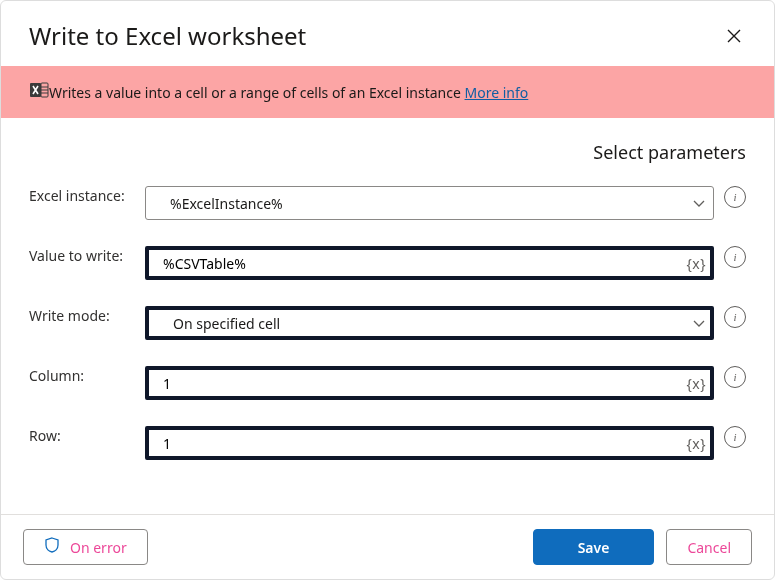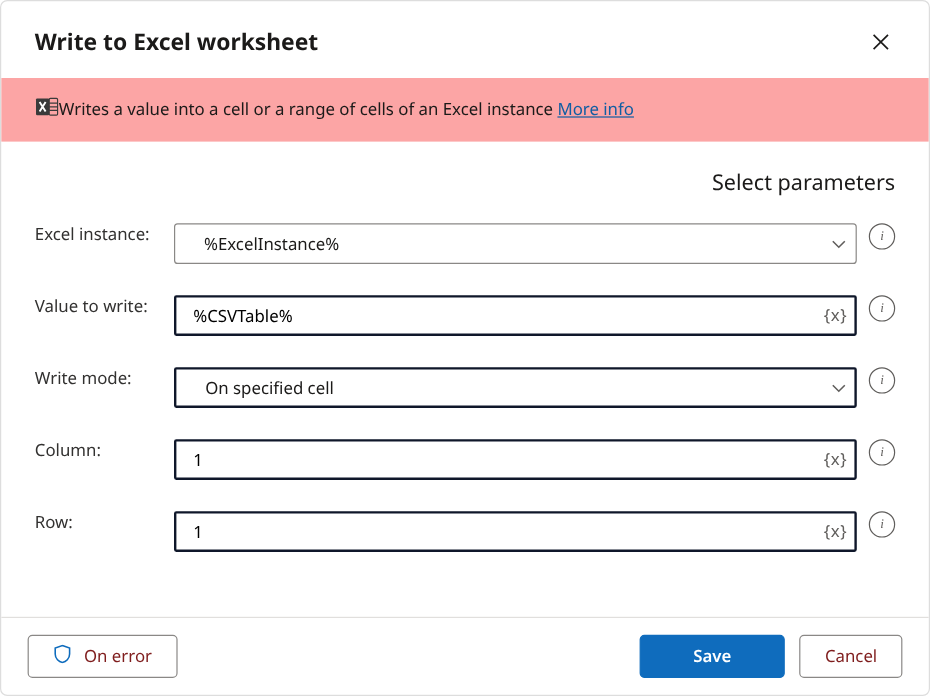--- a/index.html
+++ b/index.html
@@ -5,21 +5,21 @@
   * { box-sizing: border-box; }
   html, body { margin: 0; padding: 0; font-family: "Segoe UI", system-ui, -apple-system, sans-serif; font-size: 14px; color: #1b1a19; background: #fff; }
   .dialog {
     width: 775px; height: 580px; border: 1px solid #ddd; border-radius: 6px;
     display: flex; flex-direction: column; position: relative; overflow: hidden;
   }
   .header {
     display: flex; align-items: center; justify-content: space-between;
     padding: 18px 24px 14px 28px;
   }
-  .header-title { font-size: 19px; font-weight: 700; text-align: right; }
+  .header-title { font-size: 24px; font-weight: 400; text-align: right; }
   .close-btn { width: 32px; height: 32px; display: flex; align-items: center; justify-content: center; cursor: pointer; }
 
   .info-banner {
     background: #fca5a5; padding: 14px 28px; display: flex; align-items: center; gap: 0;
     font-size: 14px;
   }
   .info-banner a { color: #115ea3; text-decoration: underline; cursor: pointer; }
 
   .content {
     padding: 22px 28px 10px 28px; flex: 1; overflow-y: auto;
@@ -36,34 +36,34 @@
     padding: 0 36px 0 12px; background: #fff; font-size: 14px; font-family: inherit; color: #1b1a19;
     display: flex; align-items: center;
   }
   .field.select { cursor: pointer; padding-left: 24px; }
   .field-input { border: none; outline: none; width: 100%; height: 100%; font-size: 14px; font-family: inherit; background: transparent; }
   .chevron, .var-token {
     position: absolute; right: 8px; top: 50%; transform: translateY(-50%); color: #605e5c;
     display: flex; align-items: center; pointer-events: none;
   }
   .var-token { font-size: 14px; font-weight: 400; letter-spacing: 0.5px; pointer-events: auto; cursor: pointer; }
-  .highlight .field { border: 2px solid #0f172a; border-radius: 2px; }
+  .highlight .field { border: 4px solid #0f172a; border-radius: 2px; }
   .info-icon {
     width: 22px; height: 22px; flex: 0 0 22px; border: 1.5px solid #605e5c; border-radius: 50%;
     display: flex; align-items: center; justify-content: center; font-size: 11px; color: #605e5c;
     font-style: italic; font-family: Georgia, serif; cursor: pointer;
   }
 
   .footer {
     border-top: 1px solid #e1dfdd; padding: 14px 22px; display: flex; align-items: center; gap: 12px;
   }
   .btn {
     height: 36px; border-radius: 4px; border: 1px solid #8a8886; background: #fff;
     padding: 0 20px; font-size: 14px; font-family: inherit; display: inline-flex;
-    align-items: center; gap: 10px; cursor: pointer; color: #7f1d1d;
+    align-items: center; gap: 10px; cursor: pointer; color: #ec4899;
   }
   .btn-primary { background: #0f6cbd; border-color: #0f6cbd; color: #fff; font-weight: 600; padding: 0 44px; }
   .spacer { flex: 1; }
 </style>
 </head>
 <body>
 
 <div class="dialog">
 
   <div class="header">

